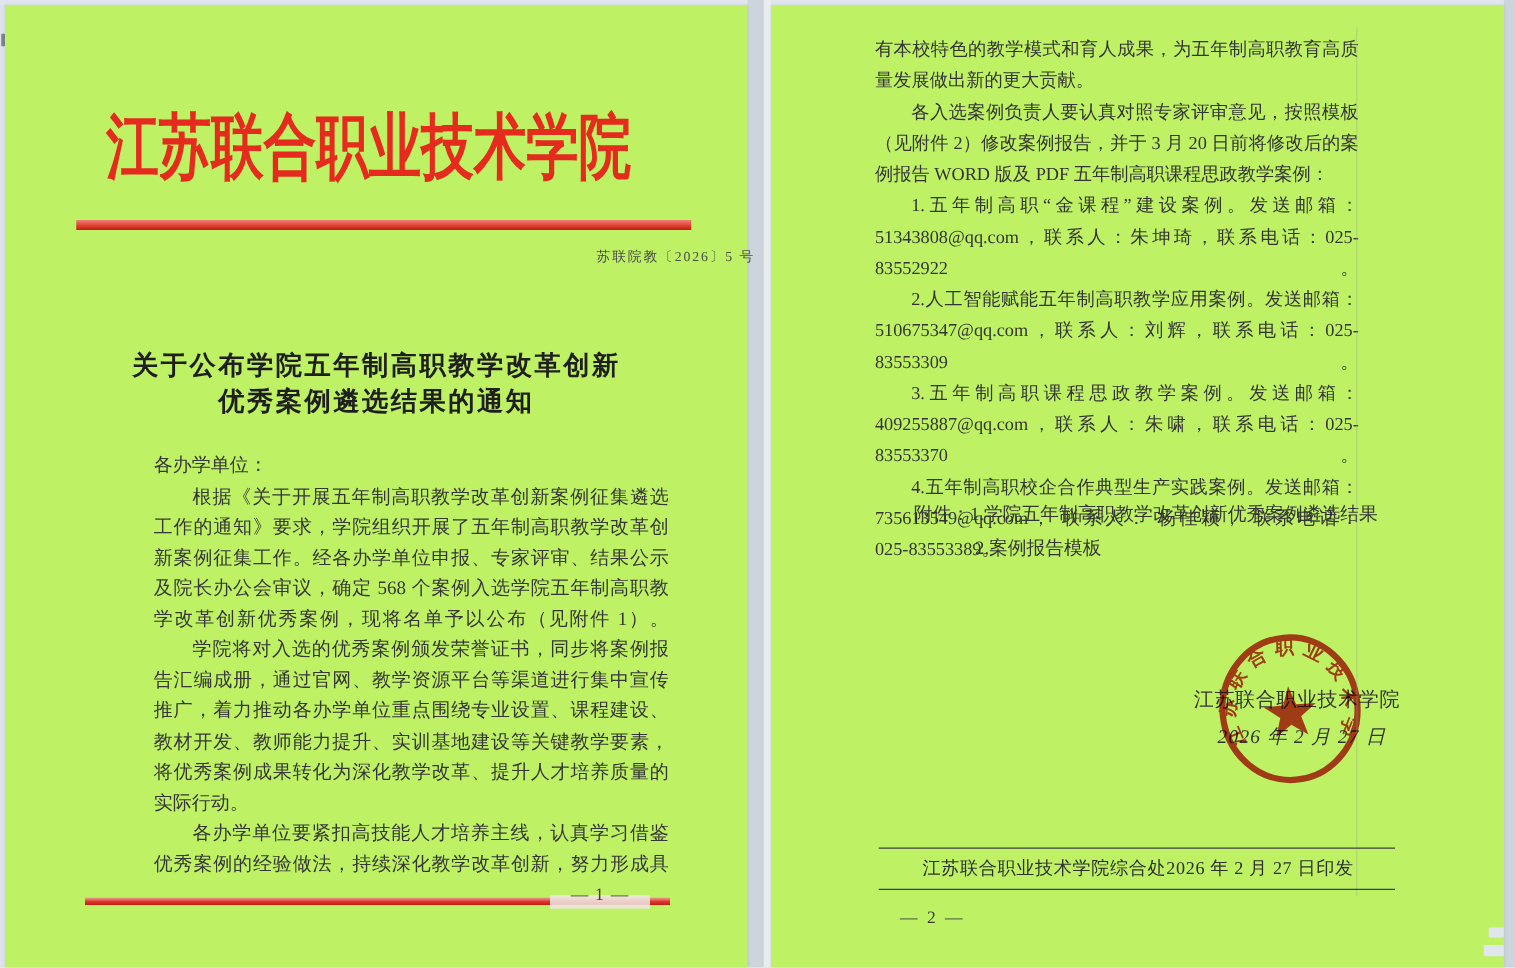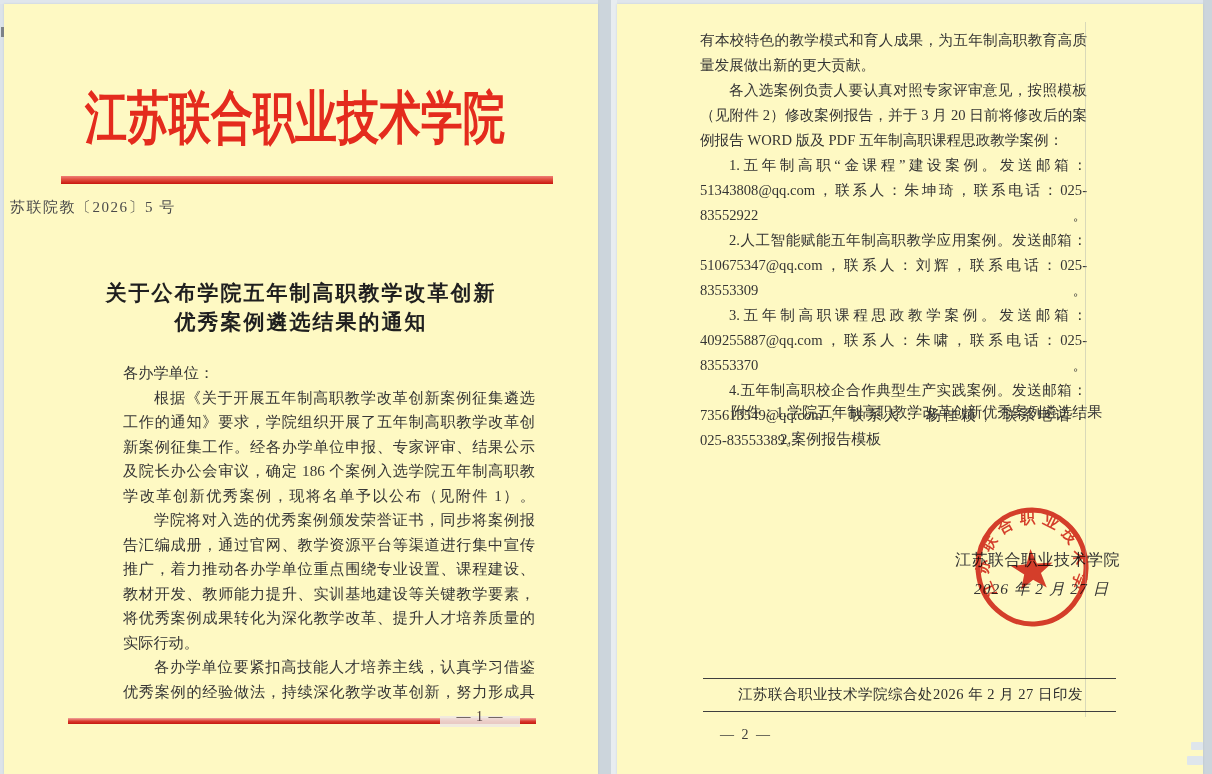--- a/index.html
+++ b/index.html
@@ -3,39 +3,39 @@
 <meta charset="utf-8">
 <style>
   html,body{margin:0;padding:0;}
   body{
     width:1212px;height:774px;overflow:hidden;position:relative;
     background:#dce3e9;
     font-family:"Liberation Serif","DejaVu Serif",serif;
   }
   .strip{position:absolute;}
   .page{
-    position:absolute;top:4px;height:770px;background:#fef9c3;
+    position:absolute;top:4px;height:770px;background:#bef264;
     box-shadow:0 0 2px rgba(120,130,140,.25);
   }
   #page1{left:4px;width:594px;}
   #page2{left:617px;width:586px;}
   
   .masthead{
     position:absolute;left:0;right:0;top:86px;text-align:center;
     font-size:42px;font-weight:bold;color:#e42b1d;letter-spacing:0px;
     transform:translateX(-6px) scaleY(1.36);transform-origin:50% 50%;
     white-space:nowrap;
   }
   .redband{
     position:absolute;left:57px;top:172px;width:492px;height:8px;
     background:linear-gradient(180deg,#ef8076 0%,#e14c3e 45%,#c8170e 100%);
   }
   .docnum{
-    position:absolute;left:0;right:0;top:194px;text-align:left;
-    font-size:15px;letter-spacing:1.5px;color:#4b4b4b;transform:translateX(6px);
+    position:absolute;left:0;right:0;top:194px;text-align:right;
+    font-size:11px;letter-spacing:1.5px;color:#4b4b4b;transform:translateX(6px);
   }
   .doc-title{
     position:absolute;left:0;right:0;top:274px;text-align:center;
     font-family:"Liberation Sans","DejaVu Sans",sans-serif;
     font-size:21px;font-weight:700;color:#1f1f1f;letter-spacing:2px;
     line-height:29px;
   }
   .body1{
     position:absolute;left:91px;top:357px;width:412px;
     font-size:15.2px;line-height:24.5px;color:#363636;margin-left:28px;
@@ -111,21 +111,21 @@
   <div class="docnum">苏联院教〔2026〕5 号</div>
   <div class="doc-title">
     <div>关于公布学院五年制高职教学改革创新</div>
     <div>优秀案例遴选结果的通知</div>
   </div>
   <div class="body1">
     <div class="ln pe">各办学单位：</div>
     <div class="ln ind">根据《关于开展五年制高职教学改革创新案例征集遴选</div>
     <div class="ln">工作的通知》要求，学院组织开展了五年制高职教学改革创</div>
     <div class="ln">新案例征集工作。经各办学单位申报、专家评审、结果公示</div>
-    <div class="ln">及院长办公会审议，确定 186 个案例入选学院五年制高职教</div>
+    <div class="ln">及院长办公会审议，确定 568 个案例入选学院五年制高职教</div>
     <div class="ln">学改革创新优秀案例，现将名单予以公布（见附件 1）。</div>
     <div class="ln ind">学院将对入选的优秀案例颁发荣誉证书，同步将案例报</div>
     <div class="ln">告汇编成册，通过官网、教学资源平台等渠道进行集中宣传</div>
     <div class="ln">推广，着力推动各办学单位重点围绕专业设置、课程建设、</div>
     <div class="ln">教材开发、教师能力提升、实训基地建设等关键教学要素，</div>
     <div class="ln">将优秀案例成果转化为深化教学改革、提升人才培养质量的</div>
     <div class="ln pe">实际行动。</div>
     <div class="ln ind">各办学单位要紧扣高技能人才培养主线，认真学习借鉴</div>
     <div class="ln">优秀案例的经验做法，持续深化教学改革创新，努力形成具</div>
   </div>

